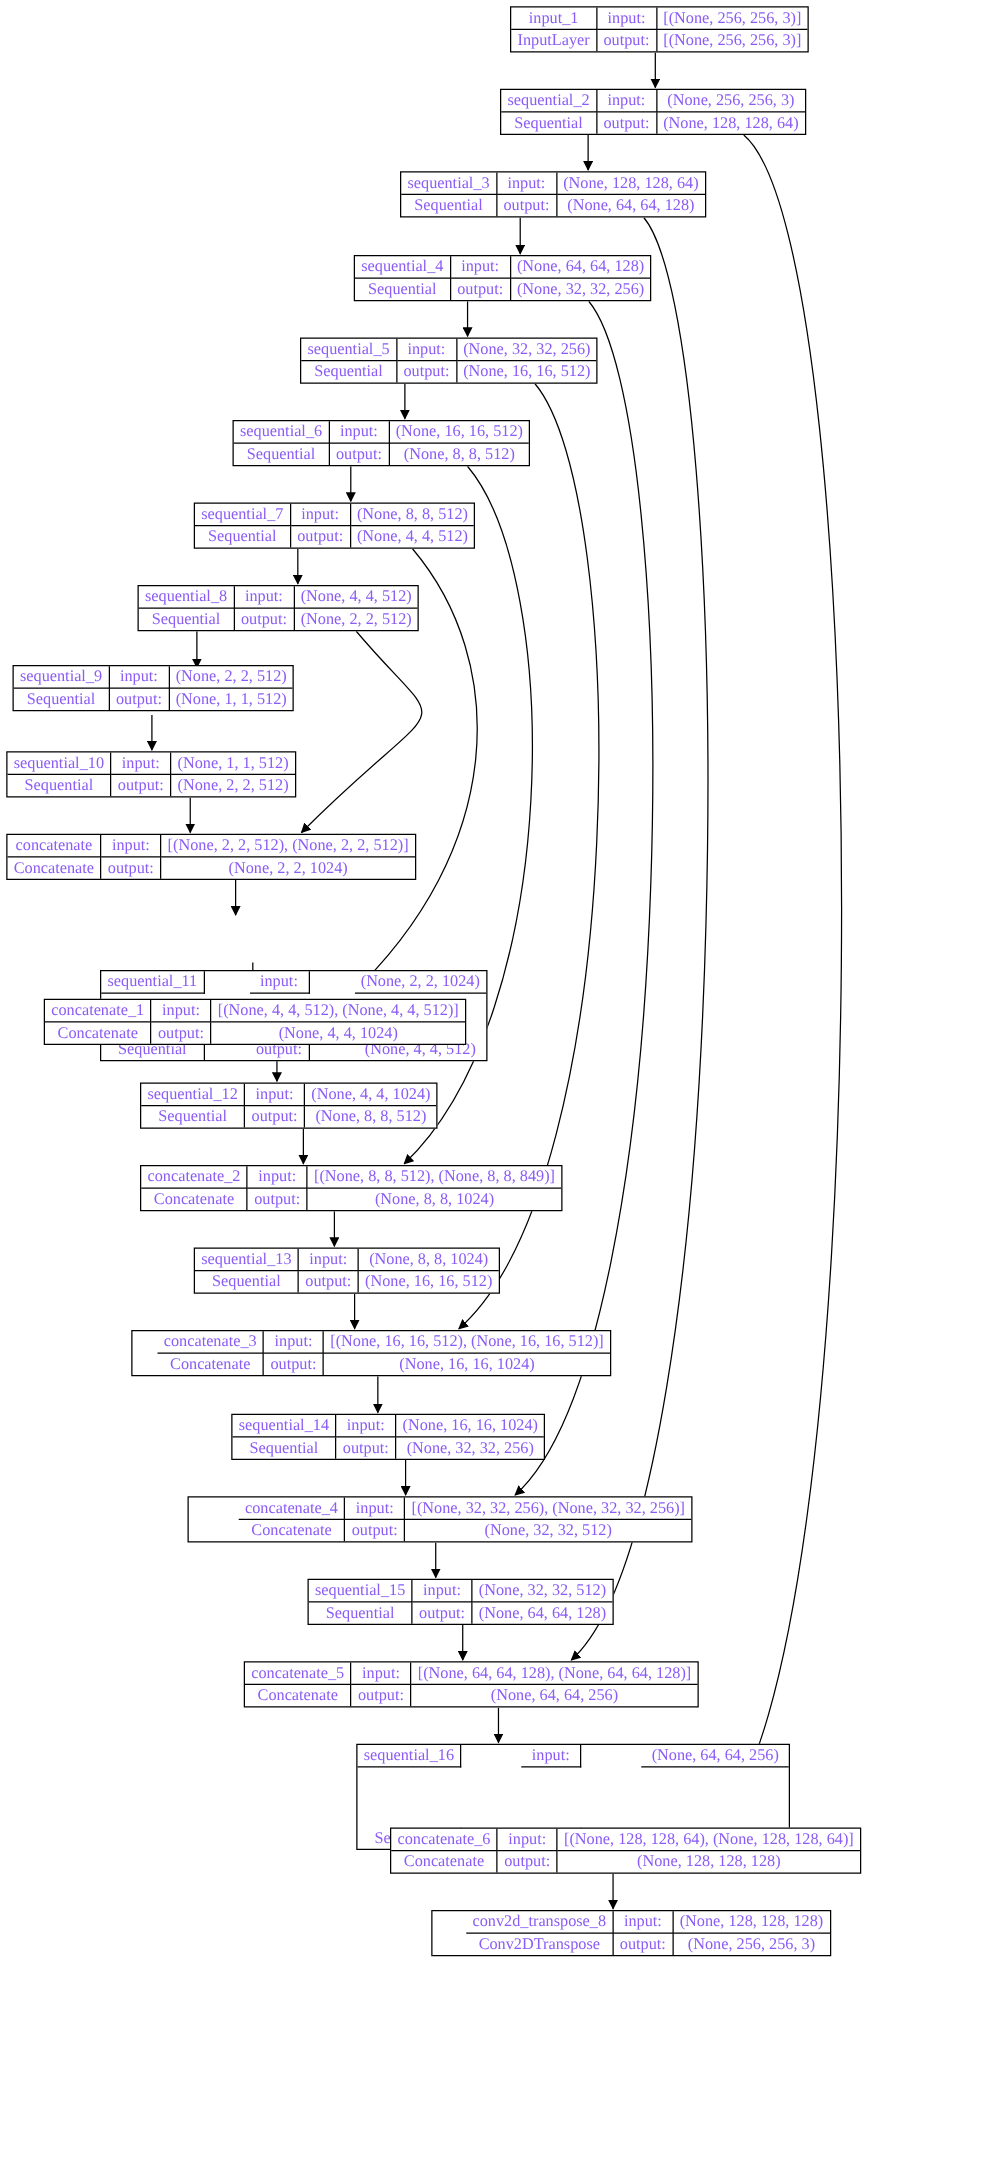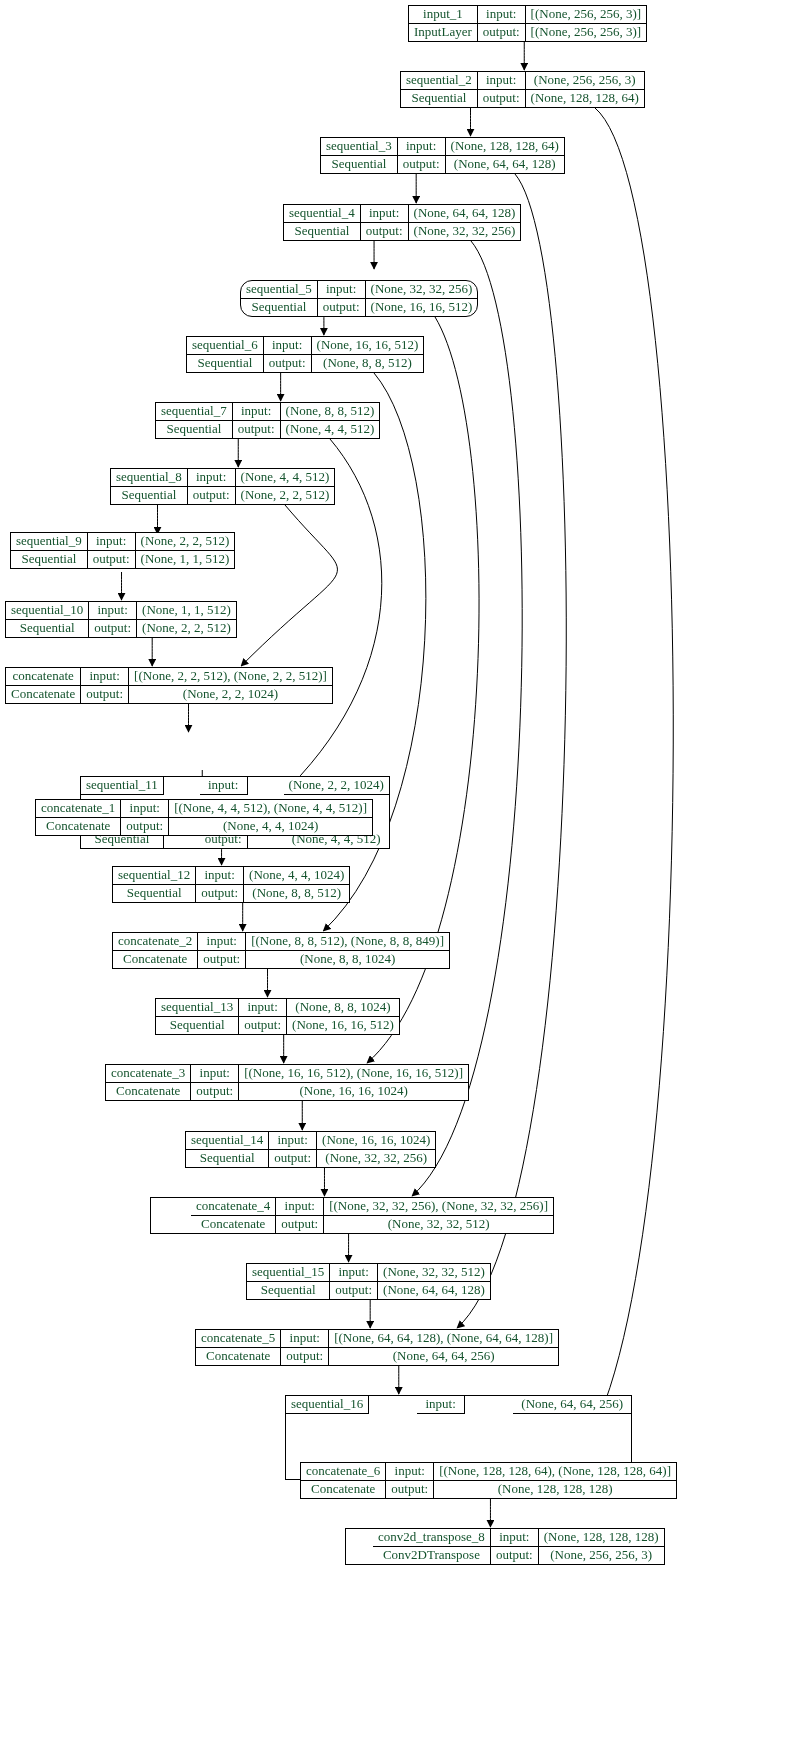--- a/index.html
+++ b/index.html
@@ -4,21 +4,21 @@
 <style>
   * { box-sizing: border-box; }
   html, body { margin: 0; padding: 0; background: #ffffff; }
   #canvas {
     position: relative;
     width: 798px;
     height: 1628px;
     background: #ffffff;
     font-family: "Liberation Serif", "DejaVu Serif", serif;
     font-size: 13px;
-    color: #14532d;
+    color: #8b5cf6;
     overflow: hidden;
   }
   #edges { position: absolute; left: 0; top: 0; pointer-events: none; }
   .node {
     position: absolute;
     display: grid;
     grid-template-columns: max-content max-content max-content;
     border: 1px solid #000;
     background: #fff;
     white-space: nowrap;
@@ -100,21 +100,21 @@
 
   <div class="node" style="left:283px;top:204px;">
     <div class="cell rb bb">sequential_4</div>
     <div class="cell rb bb">input:</div>
     <div class="cell bb">(None, 64, 64, 128)</div>
     <div class="cell rb">Sequential</div>
     <div class="cell rb">output:</div>
     <div class="cell">(None, 32, 32, 256)</div>
   </div>
 
-  <div class="node" style="left:240px;top:280px;border-radius:12px;">
+  <div class="node" style="left:240px;top:270px;">
     <div class="cell rb bb">sequential_5</div>
     <div class="cell rb bb">input:</div>
     <div class="cell bb">(None, 32, 32, 256)</div>
     <div class="cell rb">Sequential</div>
     <div class="cell rb">output:</div>
     <div class="cell">(None, 16, 16, 512)</div>
   </div>
 
   <div class="node" style="left:186px;top:336px;">
     <div class="cell rb bb">sequential_6</div>
@@ -208,21 +208,21 @@
 
   <div class="node" style="left:155px;top:998px;">
     <div class="cell rb bb">sequential_13</div>
     <div class="cell rb bb">input:</div>
     <div class="cell bb">(None, 8, 8, 1024)</div>
     <div class="cell rb">Sequential</div>
     <div class="cell rb">output:</div>
     <div class="cell">(None, 16, 16, 512)</div>
   </div>
 
-  <div class="node" style="left:105px;top:1064px;">
+  <div class="node" style="left:105px;top:1064px;padding-left:20px;">
     <div class="cell rb bb">concatenate_3</div>
     <div class="cell rb bb">input:</div>
     <div class="cell bb">[(None, 16, 16, 512), (None, 16, 16, 512)]</div>
     <div class="cell rb">Concatenate</div>
     <div class="cell rb">output:</div>
     <div class="cell">(None, 16, 16, 1024)</div>
   </div>
 
   <div class="node" style="left:185px;top:1131px;">
     <div class="cell rb bb">sequential_14</div>
@@ -262,21 +262,21 @@
 
   <div class="node" style="left:285px;top:1395px;gap:48px;">
     <div class="cell rb bb">sequential_16</div>
     <div class="cell rb bb">input:</div>
     <div class="cell bb">(None, 64, 64, 256)</div>
     <div class="cell rb">Sequential</div>
     <div class="cell rb">output:</div>
     <div class="cell">(None, 128, 128, 64)</div>
   </div>
 
-  <div class="node" style="left:300px;top:1462px;">
+  <div class="node" style="left:312px;top:1462px;">
     <div class="cell rb bb">concatenate_6</div>
     <div class="cell rb bb">input:</div>
     <div class="cell bb">[(None, 128, 128, 64), (None, 128, 128, 64)]</div>
     <div class="cell rb">Concatenate</div>
     <div class="cell rb">output:</div>
     <div class="cell">(None, 128, 128, 128)</div>
   </div>
 
   <div class="node" style="left:345px;top:1528px;padding-left:27px;">
     <div class="cell rb bb">conv2d_transpose_8</div>

